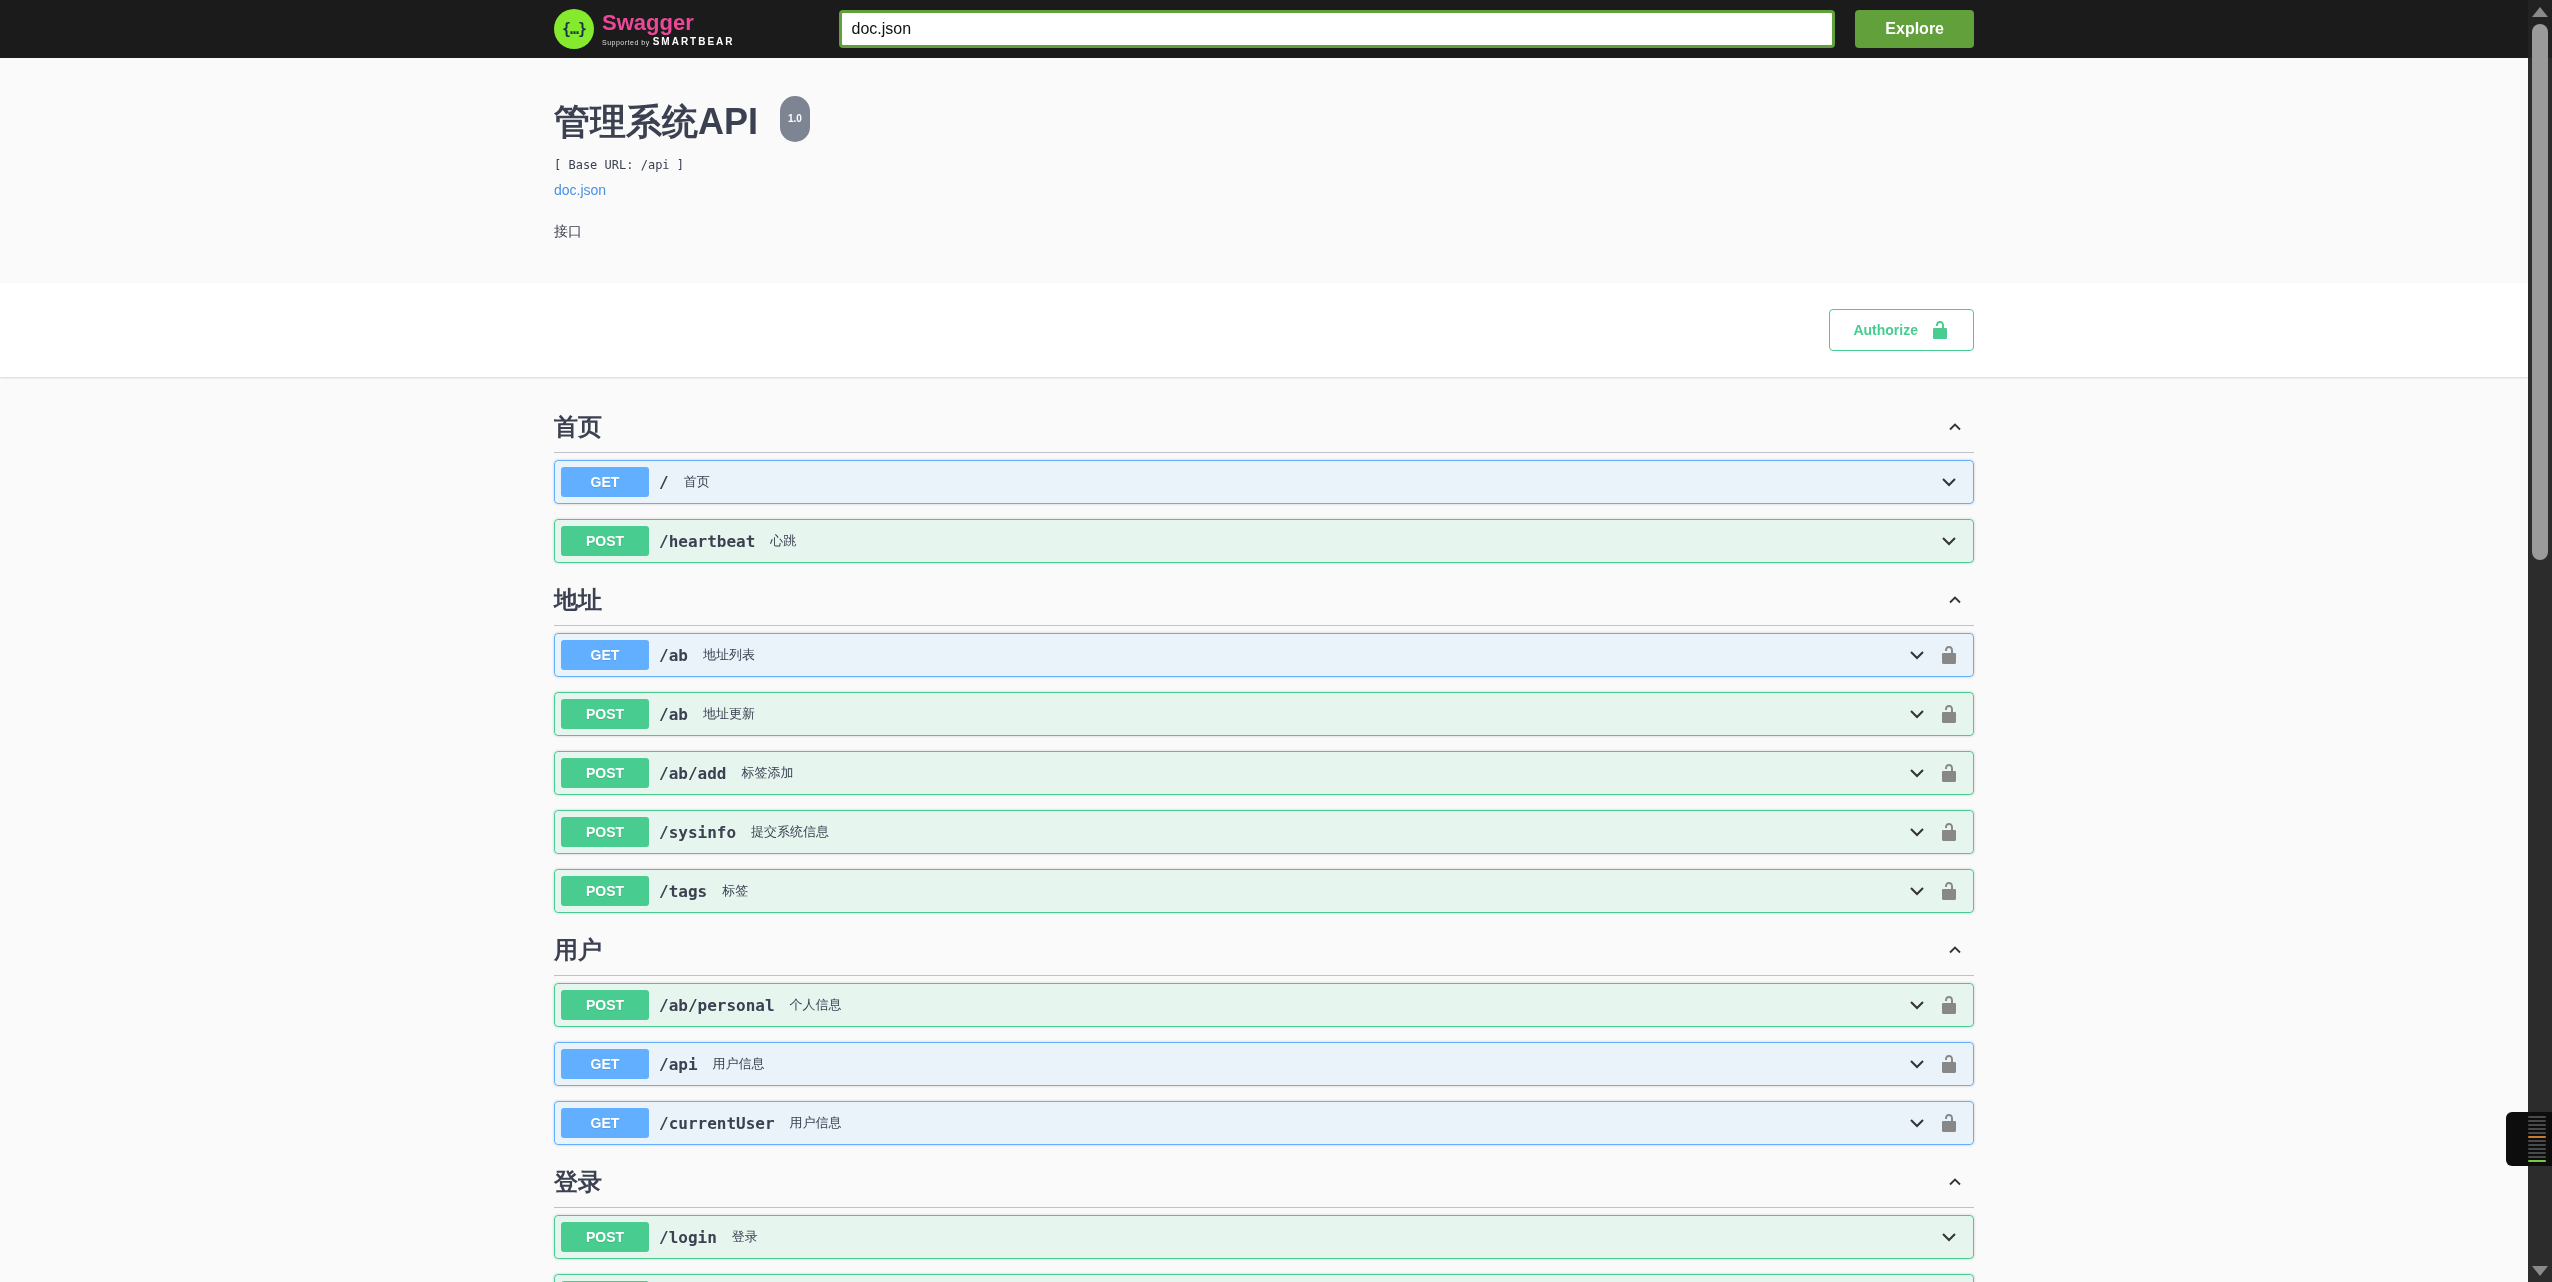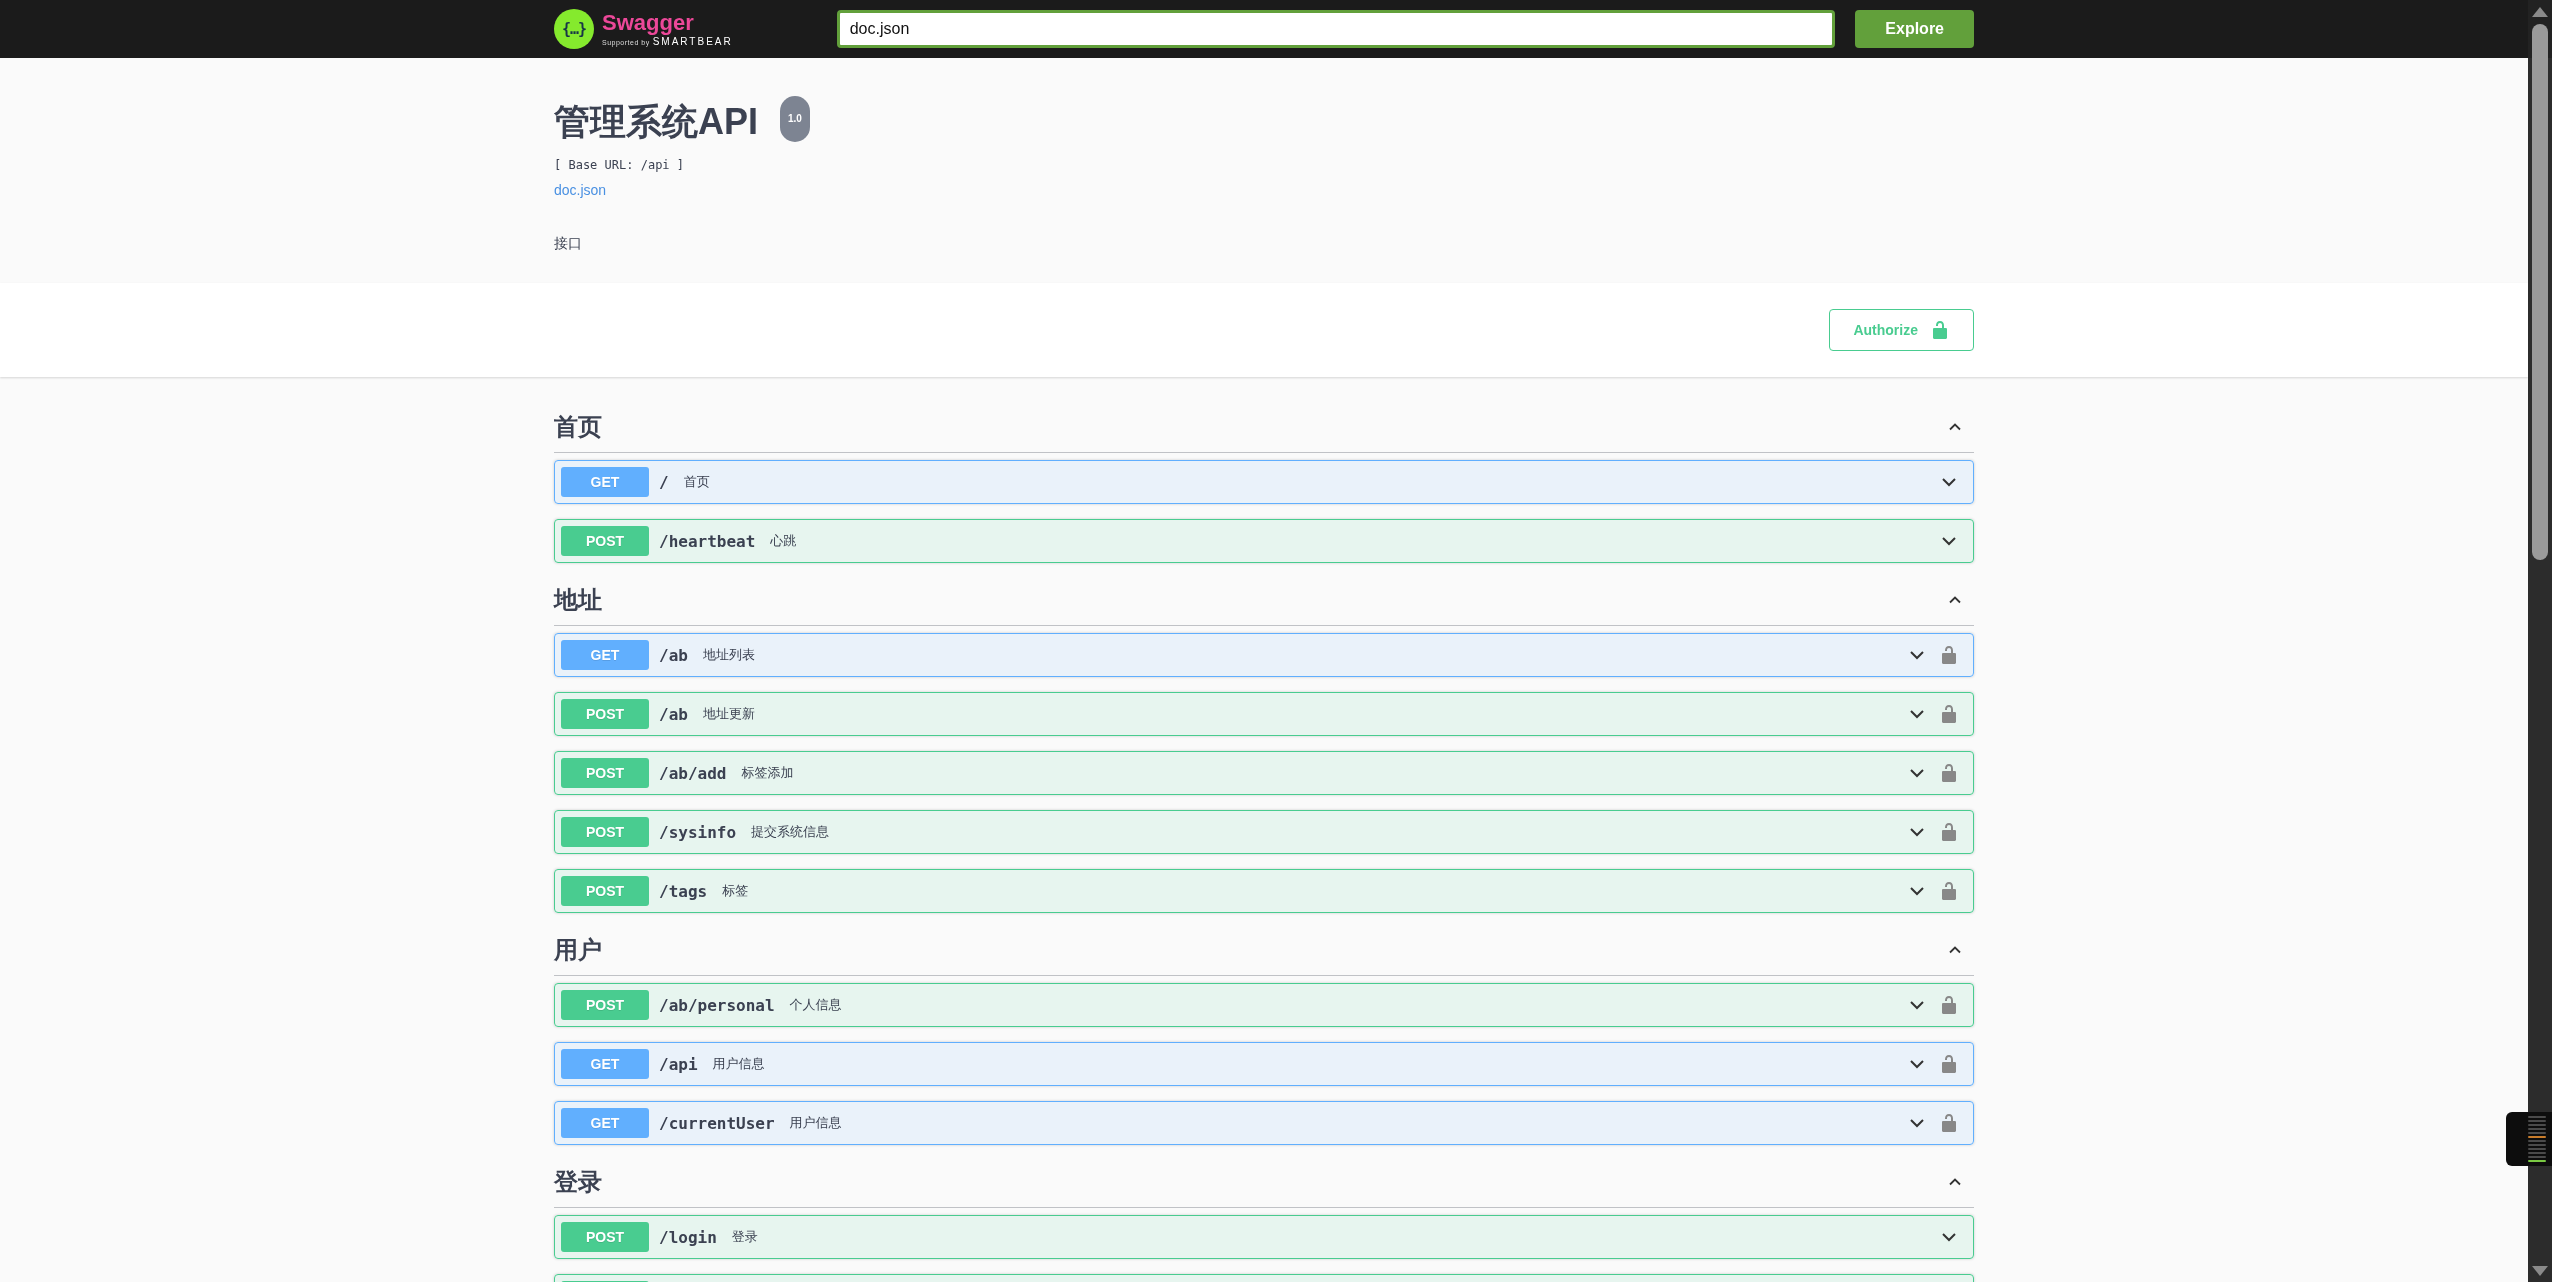--- a/index.html
+++ b/index.html
@@ -20,21 +20,21 @@
   .logo-circle {
     width: 40px; height: 40px; border-radius: 50%;
     background: #85ea2d; color: #173647;
     display: flex; align-items: center; justify-content: center;
     font-family: "DejaVu Sans Mono", monospace;
     font-size: 15px; font-weight: bold; letter-spacing: -1px;
   }
   .logo-text-wrap { margin-left: 8px; display: flex; flex-direction: column; }
   .logo-title { color: #ec4899; font-size: 22px; font-weight: bold; line-height: 24px; }
   .logo-sub { color: #dddddd; font-size: 7px; letter-spacing: .5px; margin-top: 1px; }
-  .logo-sub .brand { font-size: 10px; font-weight: normal; color: #ffffff; letter-spacing: 2px; margin-left: 3px; }
+  .logo-sub .brand { font-size: 10px; font-weight: bold; color: #ffffff; letter-spacing: 2px; margin-left: 3px; }
   .search-form { display: flex; align-items: center; flex: 1; margin-left: 104px; }
   .search-input {
     flex: 1; height: 38px; border: 3px solid #62a03b; border-radius: 4px;
     background: #ffffff; padding: 0 10px; font-size: 16px; color: #111111; outline: none;
   }
   .explore-btn {
     margin-left: 20px; height: 38px; padding: 0 30px;
     background: #62a03b; color: #ffffff; font-weight: bold; font-size: 16px;
     border: none; border-radius: 4px; cursor: pointer;
     font-family: "Liberation Sans", sans-serif;
@@ -43,21 +43,21 @@
   
   .info-section { background: #fafafa; height: 225px; padding-top: 44px; }
   .api-title { font-size: 36px; font-weight: bold; color: #3b4151; line-height: 40px; display: flex; align-items: flex-start; gap: 12px; }
   .version-badge {
     background: #7d8492; color: #ffffff; font-size: 10px; font-weight: bold;
     border-radius: 57px; padding: 3px 8px; margin-left: 10px;
     position: relative; top: -6px;
   }
   .base-url { font-family: "DejaVu Sans Mono", monospace; font-size: 12px; color: #3b4151; margin-top: 10px; font-weight: 300; }
   .spec-link { color: #4990e2; font-size: 14px; margin-top: 10px; display: inline-block; text-decoration: none; cursor: pointer; }
-  .description { font-size: 14px; color: #3b4151; margin-top: 36px; }
+  .description { font-size: 14px; color: #3b4151; margin-top: 24px; }
 
   
   .scheme-container { background: #ffffff; height: 94px; box-shadow: 0 1px 2px 0 rgba(0,0,0,.15); }
   .scheme-inner { display: flex; align-items: center; justify-content: flex-end; height: 94px; }
   .authorize-btn {
     display: flex; align-items: center; gap: 12px;
     background: transparent; border: 1px solid #49cc90; border-radius: 4px;
     color: #49cc90; font-weight: bold; font-size: 14px;
     padding: 10px 23px; cursor: pointer;
     font-family: "Liberation Sans", sans-serif;

